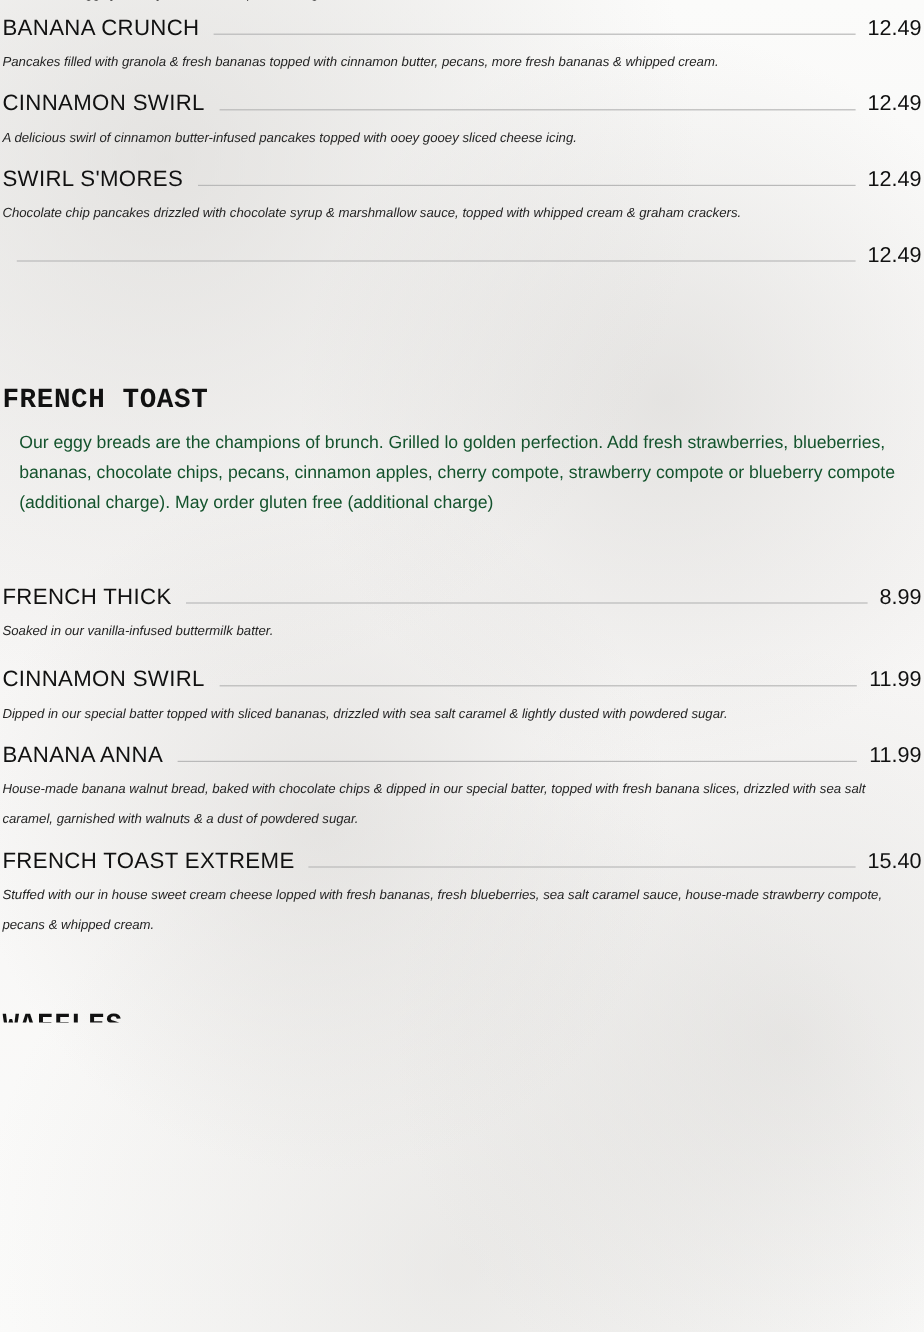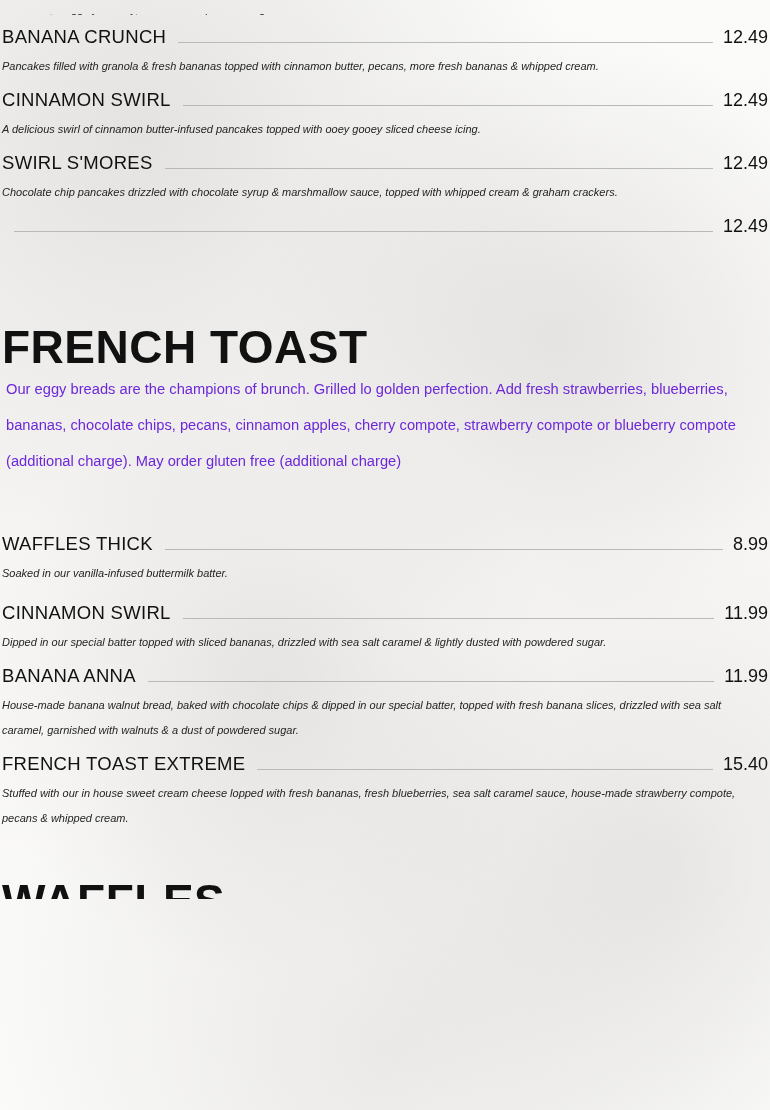--- a/index.html
+++ b/index.html
@@ -24,21 +24,21 @@
       radial-gradient(circle at 72% 30%, rgba(205,203,200,0.45) 0%, rgba(255,255,255,0) 32%),
       radial-gradient(circle at 35% 62%, rgba(212,210,207,0.5) 0%, rgba(255,255,255,0) 34%),
       radial-gradient(circle at 85% 78%, rgba(206,204,201,0.4) 0%, rgba(255,255,255,0) 30%),
       radial-gradient(circle at 50% 95%, rgba(214,212,209,0.45) 0%, rgba(255,255,255,0) 36%),
       linear-gradient(180deg, #fbfbfa 0%, #f6f5f4 45%, #fbfbfa 100%);
     z-index: 0;
   }
   .page {
     position: relative;
     z-index: 1;
-    padding: 14px 2px;
+    padding: 0 2px;
   }
 
   
   .item {
     padding: 0;
   }
   .item-head {
     display: flex;
     align-items: baseline;
     width: 100%;
@@ -66,32 +66,32 @@
     font-size: 11px;
     line-height: 25px;
     color: #242424;
     margin: 2px 16px 0 0;
     max-width: 765px;
     font-style: italic;
   }
 
   
   .section-title {
-    font-family: Liberation Sans, sans-serif;
-    font-size: 46px;
+    font-family: Liberation Mono, monospace;
+    font-size: 23px;
     letter-spacing: 0.5px;
     color: #111;
     margin: 0;
     line-height: 40px;
   }
   .section-desc {
     font-size: 14.7px;
-    line-height: 36px;
-    color: #6d28d9;
-    margin: 4px 0 0 4px;
+    line-height: 25px;
+    color: #14532d;
+    margin: 4px 0 0 14px;
   }
 
   .gap-lg { height: 86px; }
   .gap-md { height: 50px; }
   .gap-xs { height: 6px; }
 
   .clipped-top {
     overflow: hidden;
     height: 8px;
   }
@@ -163,21 +163,21 @@
   <div>
     <h2 class="section-title">FRENCH TOAST</h2>
     <p class="section-desc">Our eggy breads are the champions of brunch. Grilled lo golden perfection. Add fresh strawberries, blueberries, bananas, chocolate chips, pecans, cinnamon apples, cherry compote, strawberry compote or blueberry compote (additional charge). May order gluten free (additional charge)</p>
 
     <div class="gap-md"></div>
 
     <div>
 
       <div class="item">
         <div class="item-head">
-          <span class="item-name">WAFFLES THICK</span>
+          <span class="item-name">FRENCH THICK</span>
           <span class="leader"></span>
           <span class="item-price">8.99</span>
         </div>
         <p class="item-desc">Soaked in our vanilla-infused buttermilk batter.</p>
       </div>
 
       <div class="gap-xs"></div>
 
 
       <div class="gap-xs"></div>

